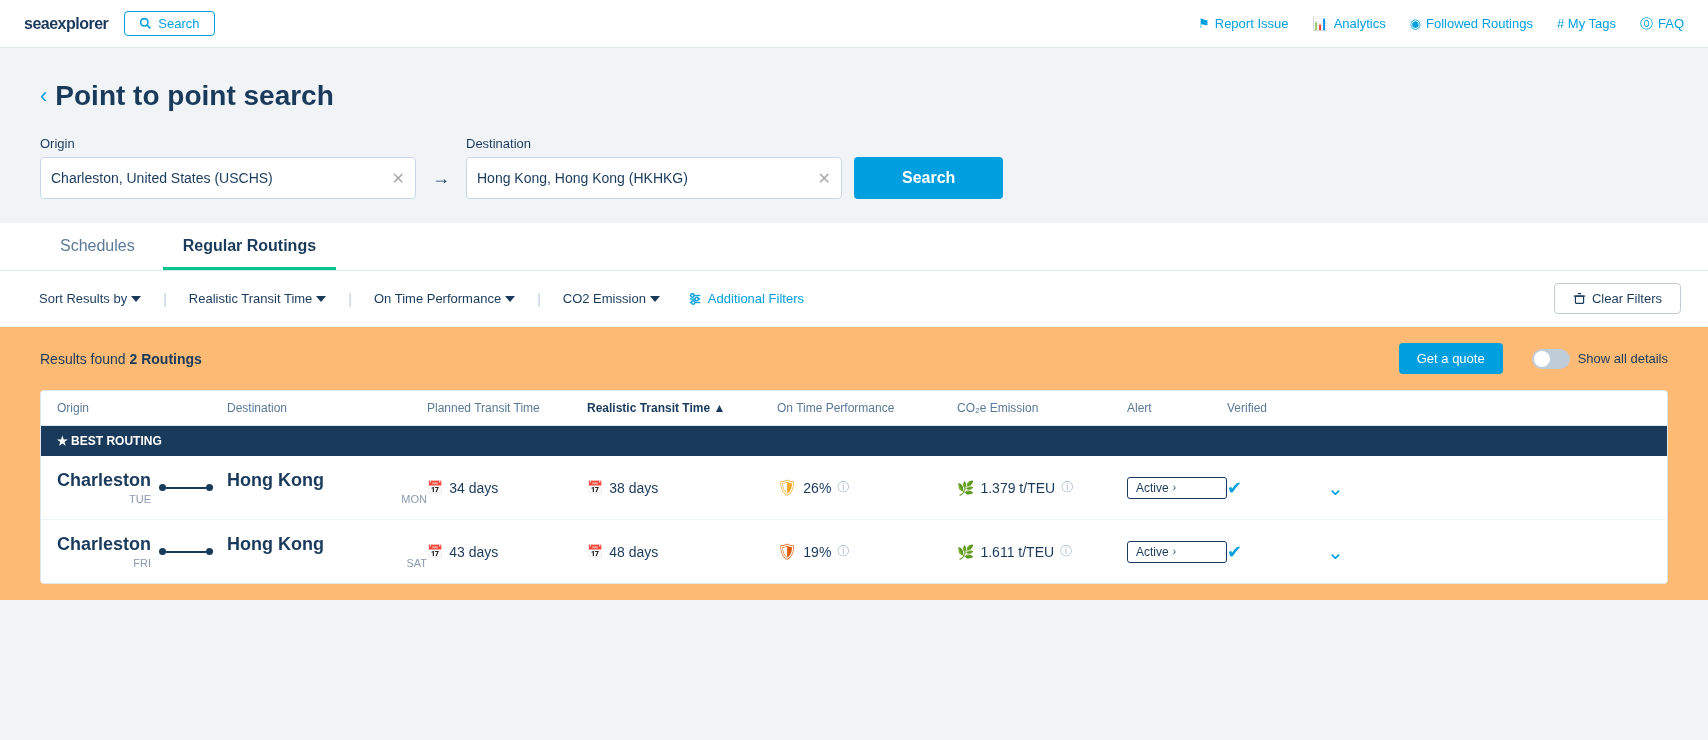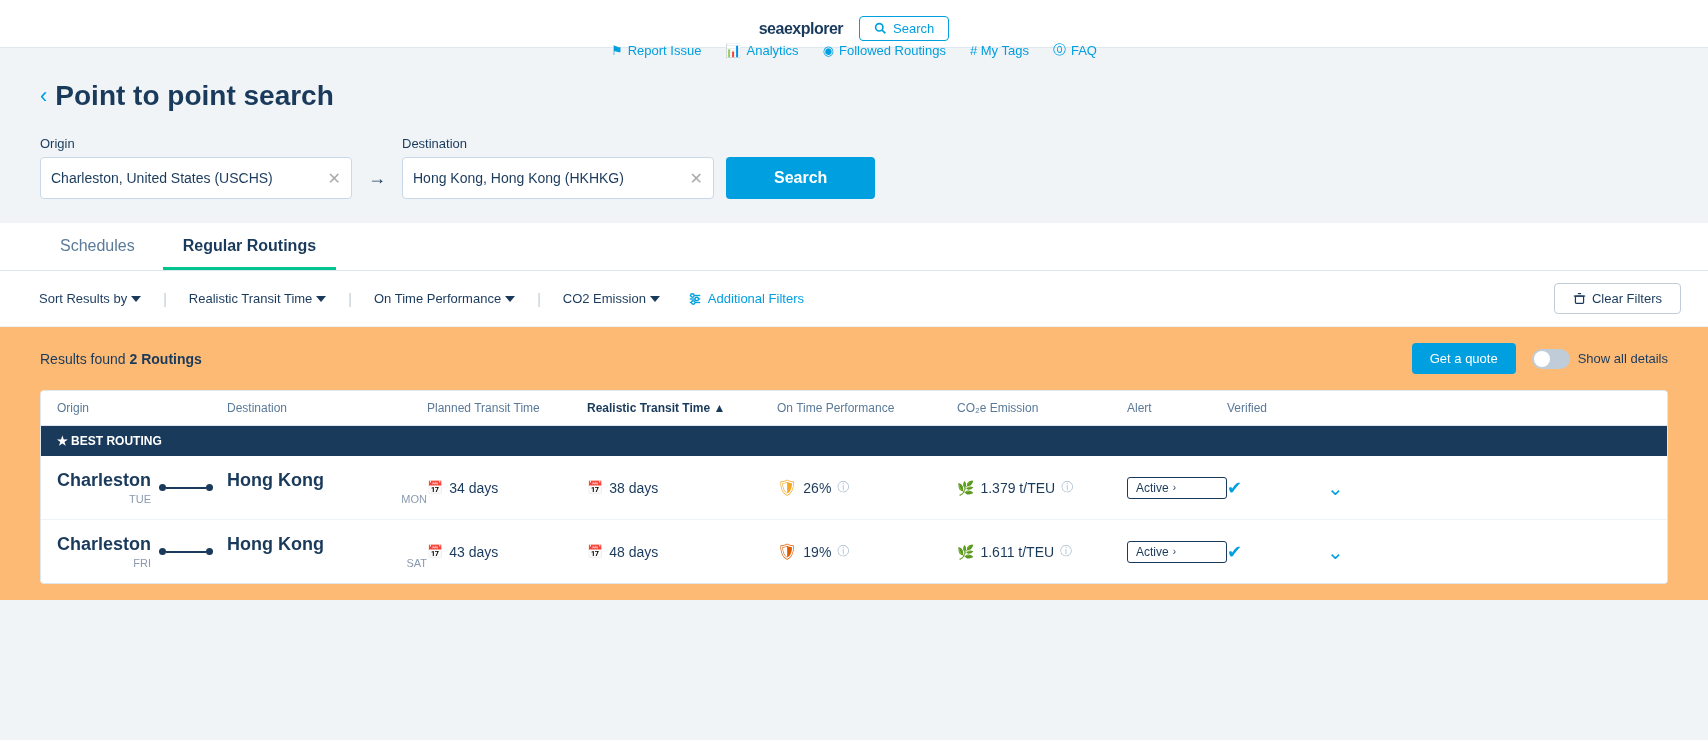--- a/index.html
+++ b/index.html
@@ -4,24 +4,23 @@
   <style>
     * { box-sizing: border-box; margin: 0; padding: 0; }
     body { font-family: -apple-system, BlinkMacSystemFont, 'Segoe UI', sans-serif; background: #f0f4f7; color: #1a3a5c; font-size: 14px; }
 
     
     .navbar {
       background: white;
       display: flex;
       align-items: center;
       justify-content: space-between;
-      padding: 16px 24px;
+      padding: 2px 24px;
       height: 48px;
       border-bottom: 1px solid #e0e8ef;
-      flex-direction: column;
     }
     .navbar-left { display: flex; align-items: center; gap: 16px; }
     .brand { font-weight: 700; font-size: 16px; color: #1a3a5c; letter-spacing: -0.5px; }
     .search-btn {
       display: flex; align-items: center; gap: 6px;
       border: 1.5px solid #009fdf; border-radius: 4px;
       padding: 4px 14px; color: #009fdf; background: white;
       cursor: pointer; font-size: 13px;
     }
     .search-btn svg { width: 13px; height: 13px; }
@@ -44,21 +43,21 @@
       display: flex;
       align-items: flex-end;
       gap: 12px;
     }
     .field-group { display: flex; flex-direction: column; gap: 6px; }
     .field-label { font-size: 13px; color: #1a3a5c; }
     .field-input {
       display: flex; align-items: center;
       background: white; border: 1px solid #c8d8e8;
       border-radius: 4px; padding: 0 10px;
-      height: 42px; width: 312px;
+      height: 42px; width: 376px;
       font-size: 14px; color: #1a3a5c;
     }
     .field-input input {
       border: none; outline: none; flex: 1;
       font-size: 14px; color: #1a3a5c;
     }
     .clear-icon { color: #aaa; cursor: pointer; font-size: 16px; margin-left: 8px; }
     .arrow-connector { font-size: 18px; color: #1a3a5c; margin-bottom: 10px; margin-left: 4px; margin-right: 4px; }
     .search-action-btn {
       background: #009fdf; color: white;
@@ -119,21 +118,21 @@
     }
 
     
     .results-section { padding: 16px 40px; background: #fdba74; }
     .results-header {
       display: flex; align-items: center; justify-content: space-between;
       margin-bottom: 16px;
     }
     .results-found { font-size: 14px; color: #1a3a5c; }
     .results-found strong { font-weight: 700; }
-    .results-actions { display: flex; align-items: center; gap: 16px; }
+    .results-actions { display: flex; align-items: center; gap: 29px; }
     .quote-btn {
       background: #009fdf; color: white;
       border: none; border-radius: 4px;
       padding: 8px 18px; font-size: 13px;
       cursor: pointer; font-weight: 500;
     }
     .show-all { display: flex; align-items: center; gap: 8px; font-size: 13px; color: #1a3a5c; }
     .toggle {
       width: 38px; height: 20px; background: #c0ccd8;
       border-radius: 10px; position: relative; cursor: pointer;

